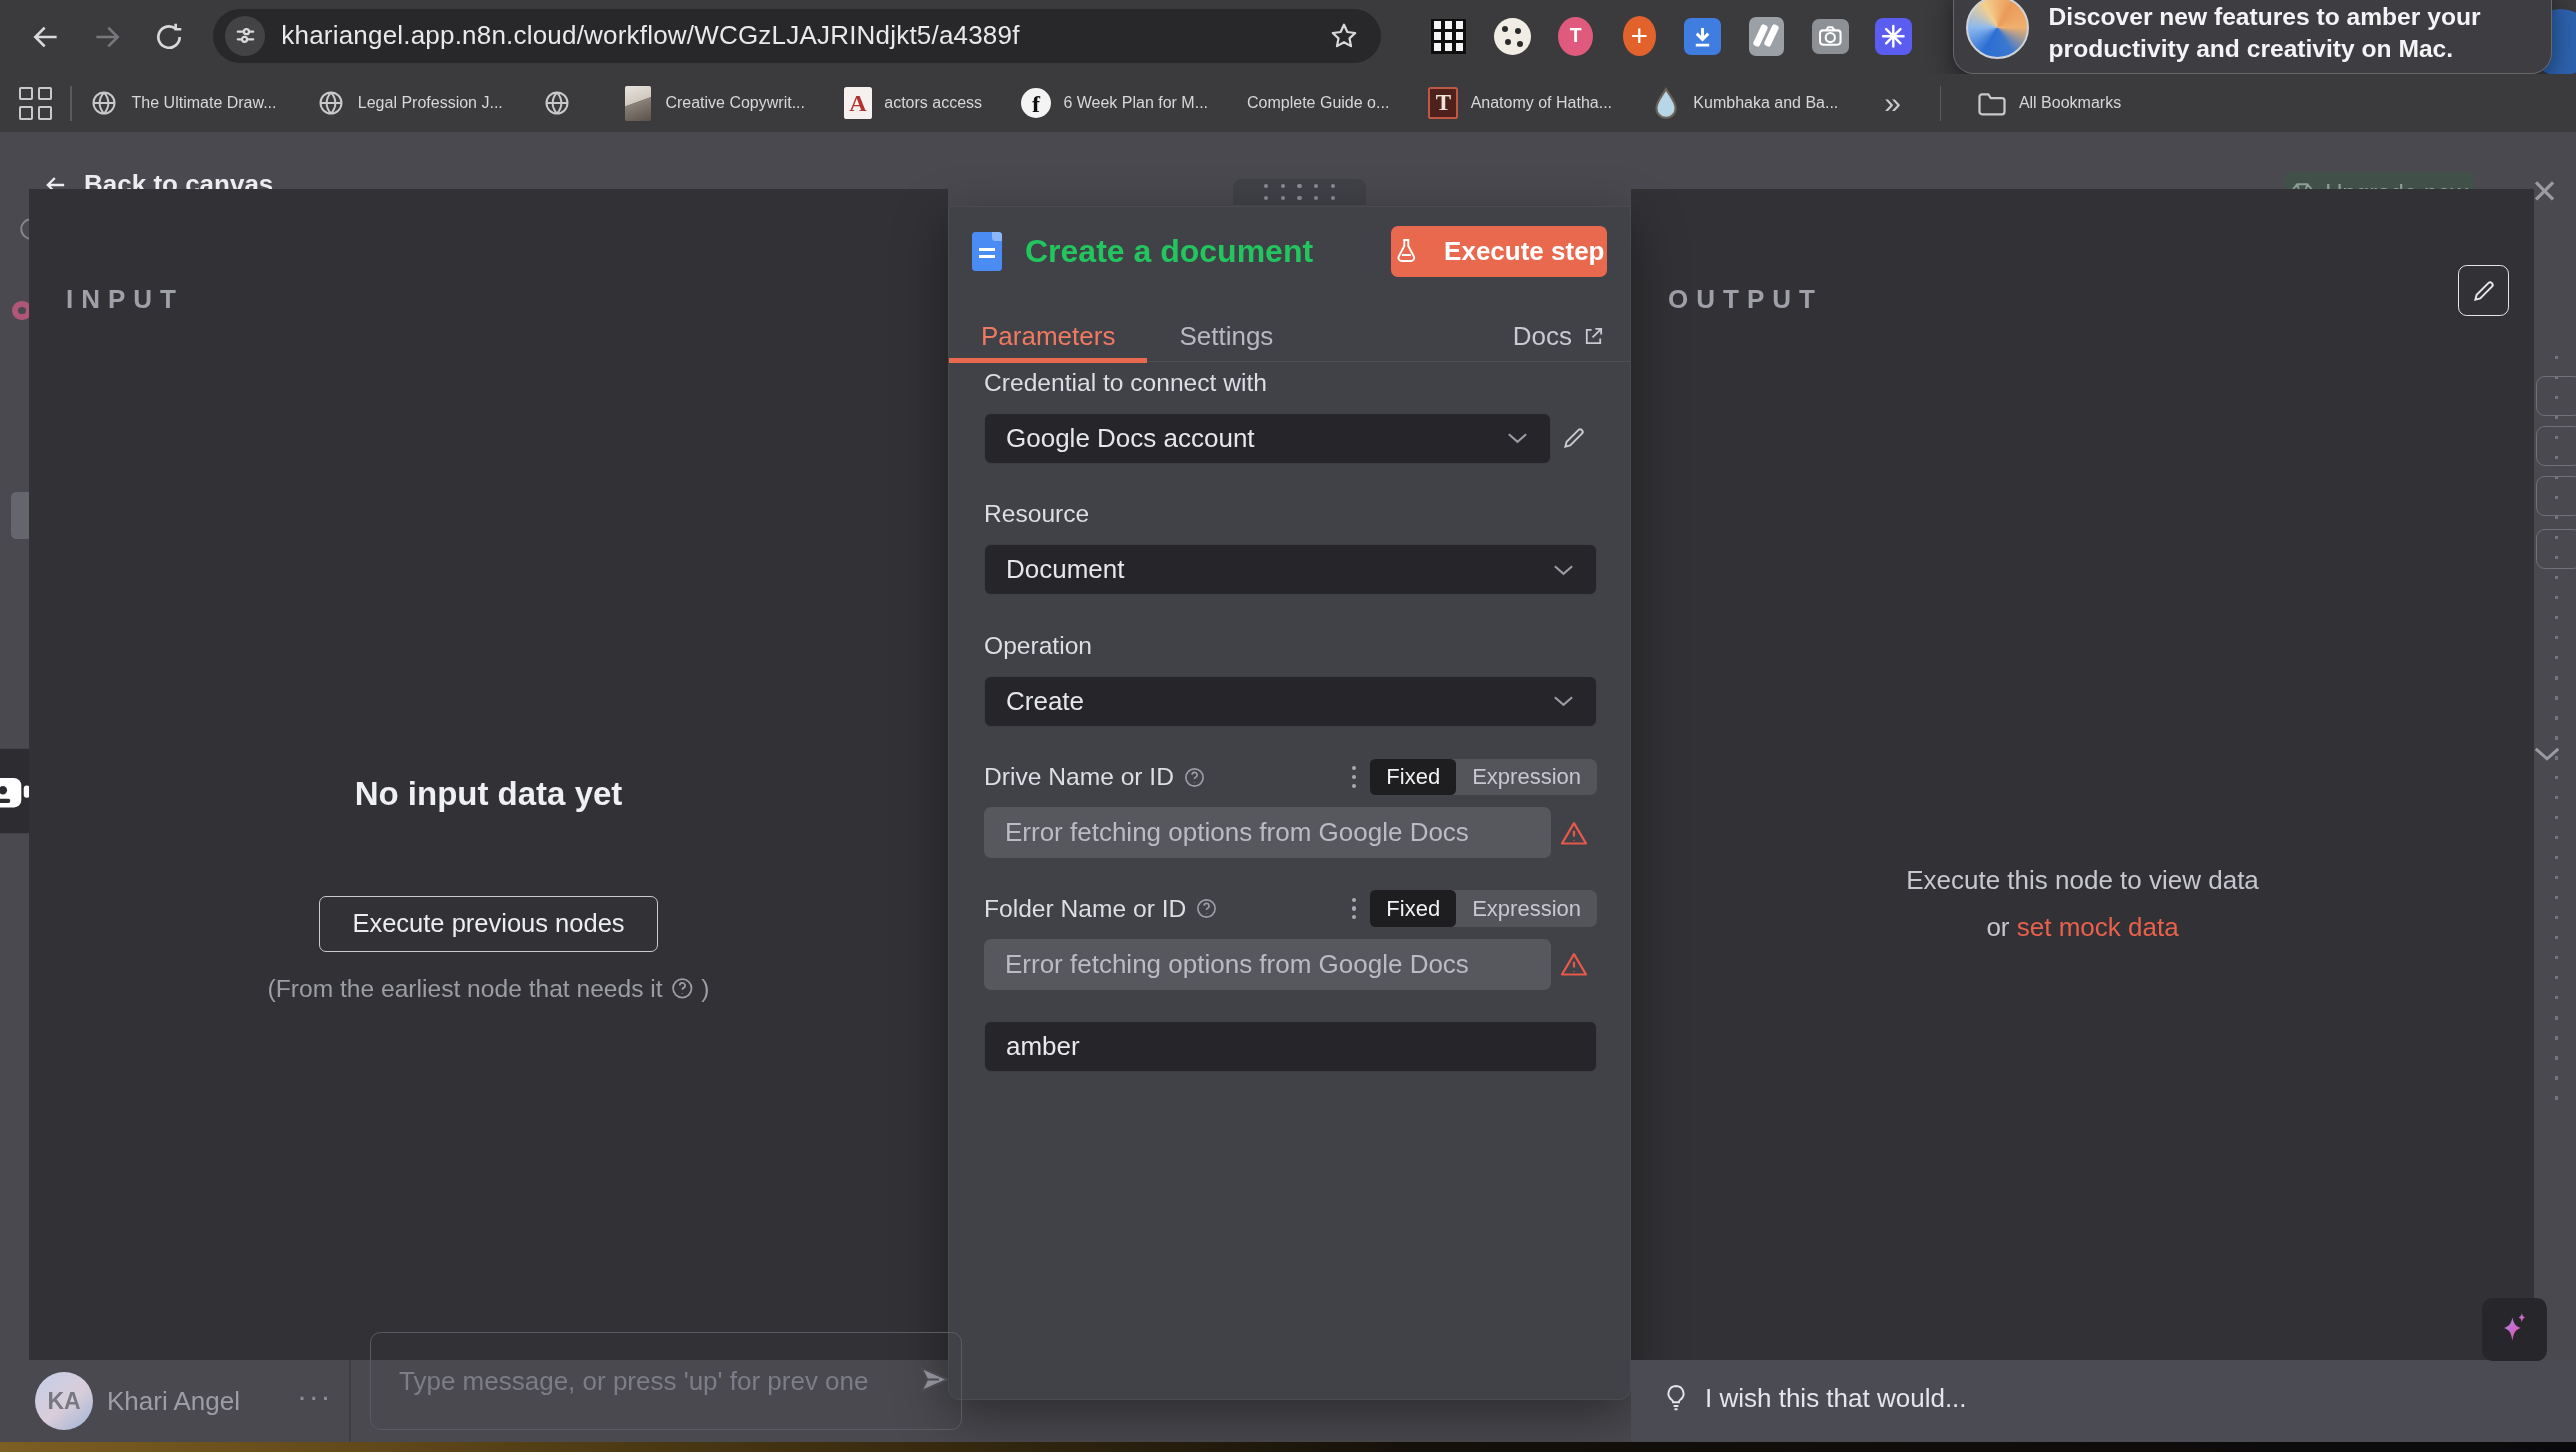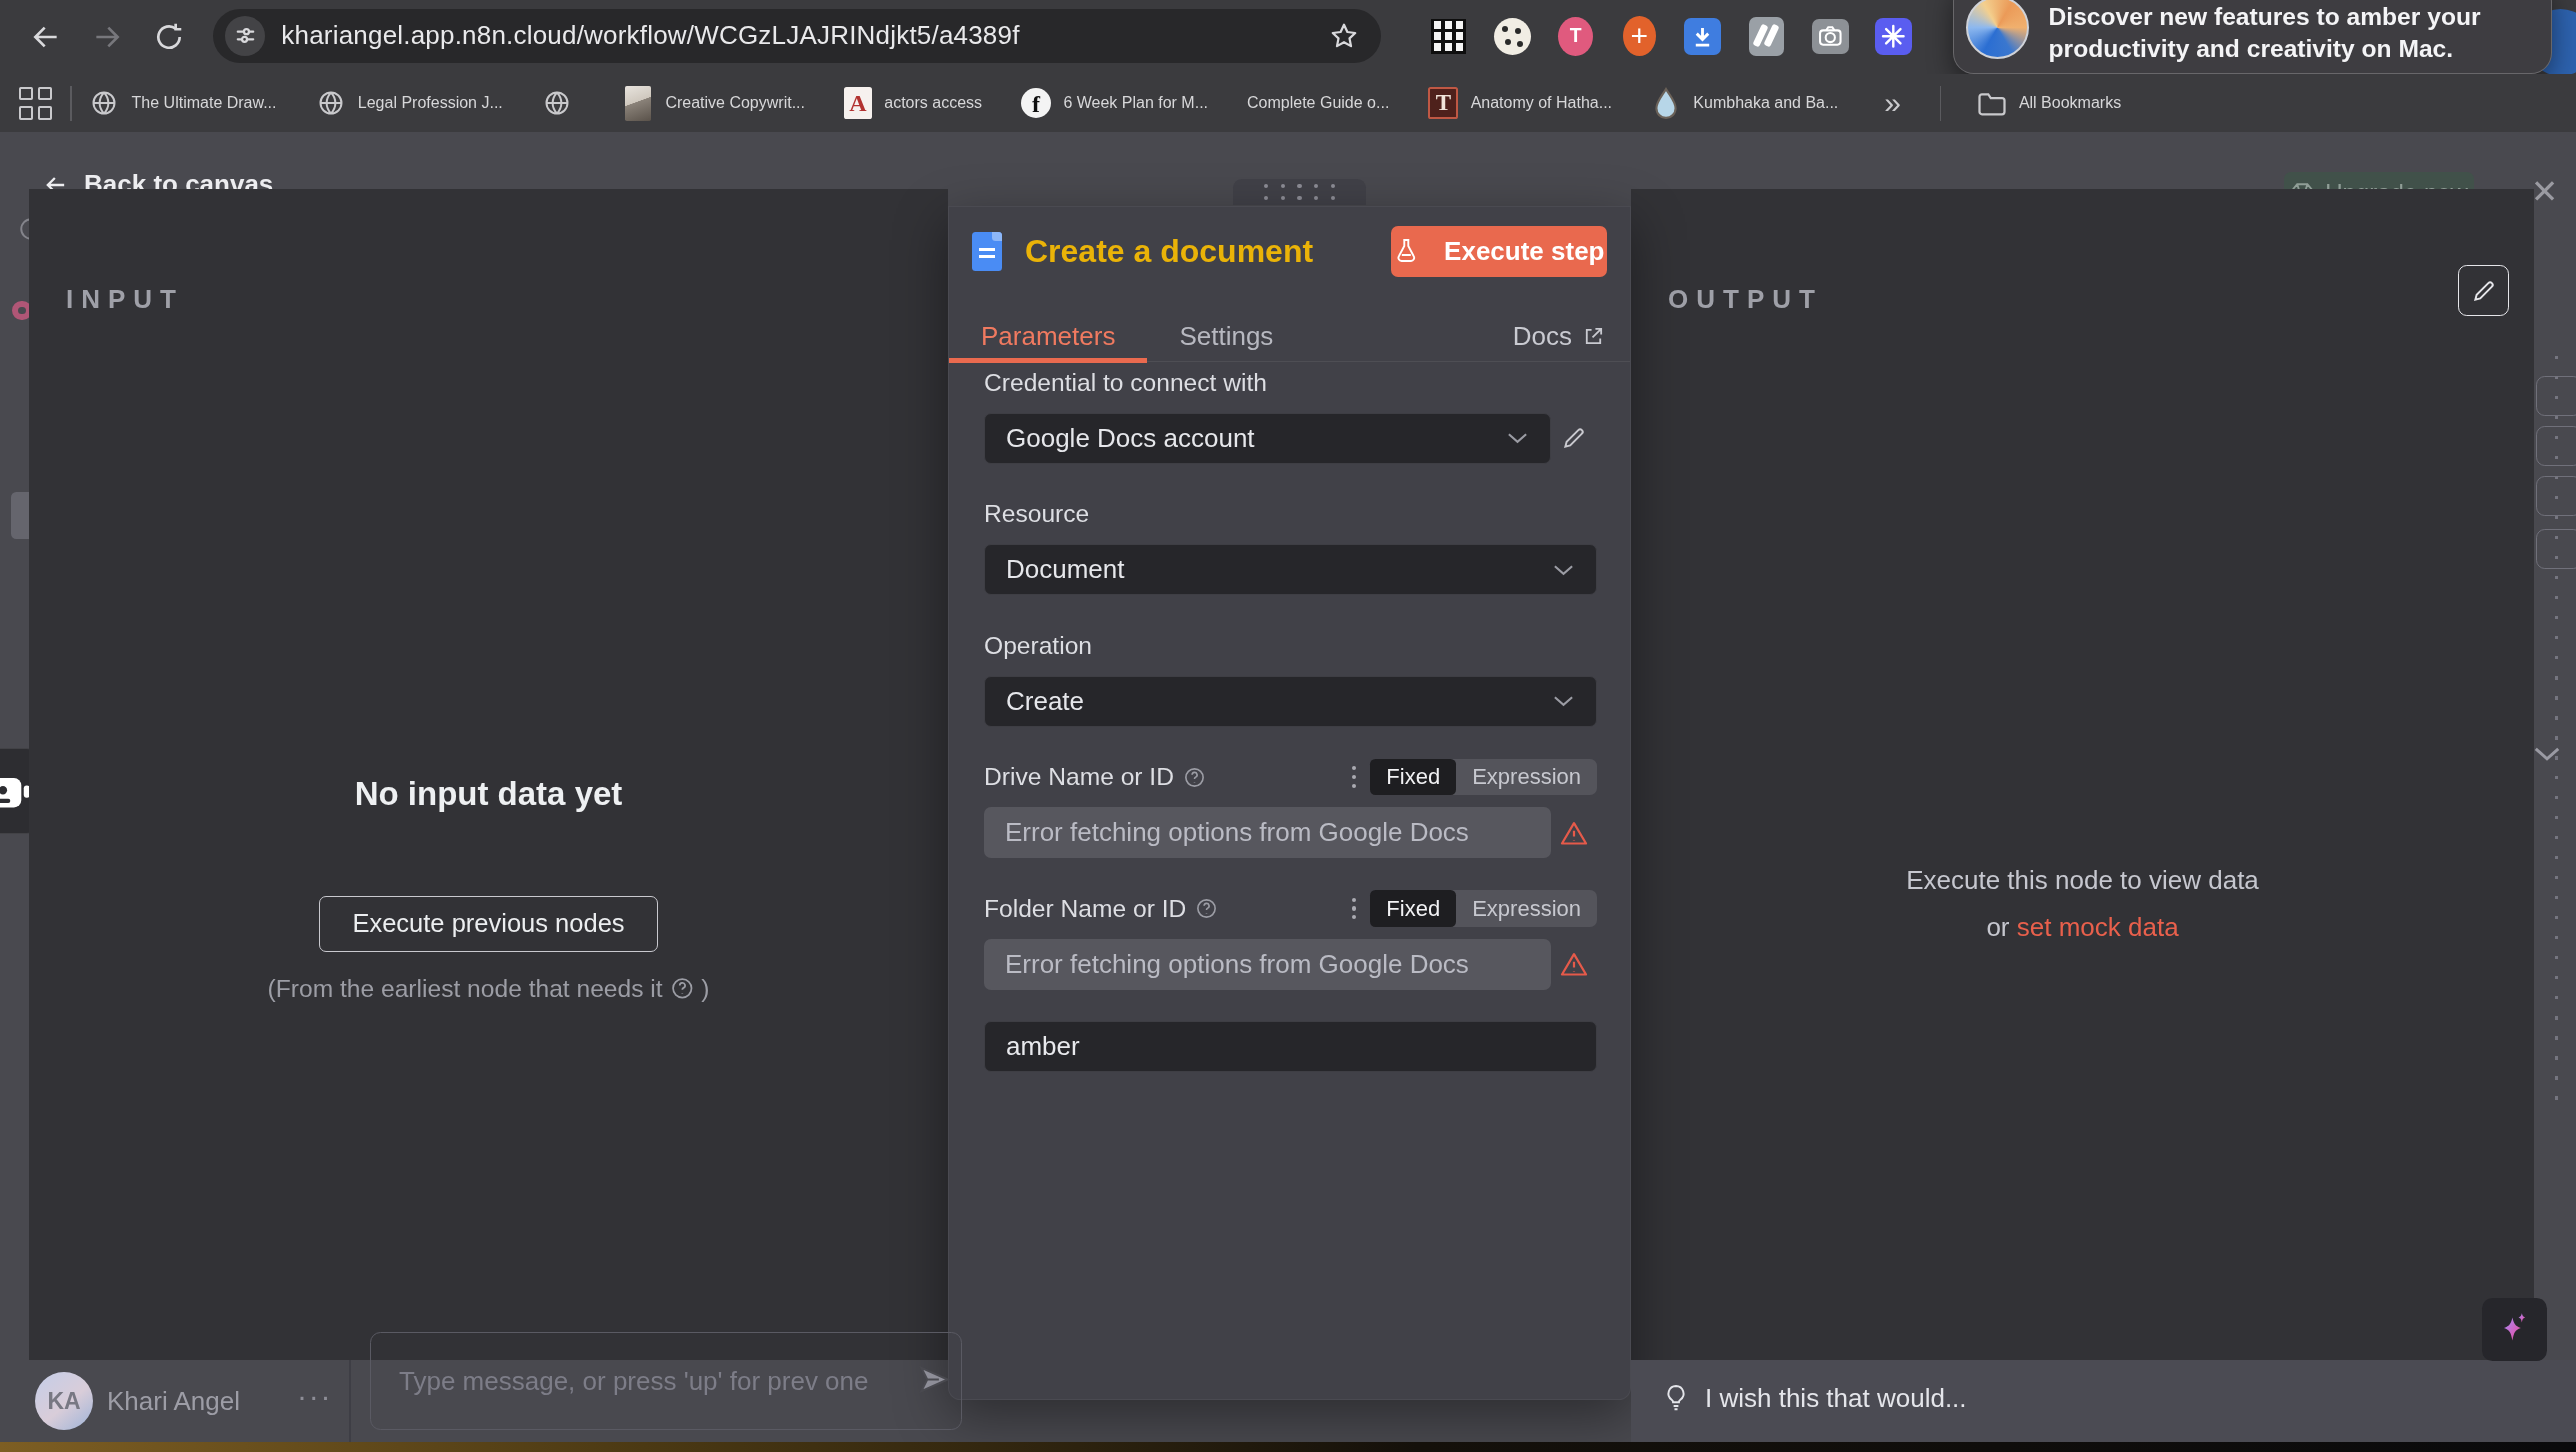--- a/index.html
+++ b/index.html
@@ -86,21 +86,21 @@
 
   
   .ndv-handle { position:absolute; left:1233px; top:47px; width:133px; height:26px; background:#414148; border-radius:8.8px 8.8px 0 0; display:flex; align-items:center; justify-content:center; }
   .handle-dots { display:grid; grid-template-columns:repeat(5,1fr); gap:8px 12.3px; }
   .handle-dots i { width:4.4px; height:4.4px; border-radius:50%; background:#8d8d96; }
   .dialog { position:absolute; left:948px; top:74px; width:683px; height:1194px; background:#414148; border-radius:0 0 12.3px 12.3px; box-shadow:0 16px 53px rgba(0,0,0,.4); border:0.9px solid rgba(255,255,255,.05); }
   .dlg-header { position:absolute; left:0; top:0; width:100%; height:88px; display:flex; align-items:center; padding:0 23px; }
   .gdocs-icon { width:30px; height:39px; background:#4a8cf4; border-radius:3.5px; position:relative; flex:none; }
   .gdocs-icon::before { content:""; position:absolute; right:0; top:0; width:9.7px; height:9.7px; background:#8db7f8; border-radius:0 3.5px 0 3.5px; }
   .gdocs-icon::after { content:""; position:absolute; left:7px; top:16px; width:16px; height:14px; background:repeating-linear-gradient(180deg,#fff 0 2.6px,transparent 2.6px 7px); }
-  .dlg-title { margin-left:23px; color:#eab308; font-size:32px; font-weight:600; flex:1; }
+  .dlg-title { margin-left:23px; color:#22c55e; font-size:32px; font-weight:600; flex:1; }
   .exec-step { width:216px; height:51px; border:none; border-radius:7px; background:#e9694e; color:#fff; font-size:26px; font-weight:600; display:flex; align-items:center; justify-content:center; gap:26px; }
   .tabs { position:absolute; left:0; top:104px; width:100%; height:51px; display:flex; align-items:center; border-bottom:0.9px solid rgba(255,255,255,.07); }
   .tab { font-size:26px; padding:0 32px; height:100%; display:flex; align-items:center; position:relative; }
   .tab.active { color:#f07a60; }
   .tab.active::after { content:""; position:absolute; left:0; bottom:-1.8px; width:100%; height:4.4px; background:#ea6a4f; }
   .tab.inactive { color:#b7b8c0; }
   .docs-tab { margin-left:auto; color:#c9cad1; font-size:26px; display:flex; align-items:center; gap:10.5px; padding-right:24.6px; }
 
   .dlg-body { position:absolute; left:35px; top:156px; width:613px; }
   .sec { margin-top:31px; }

